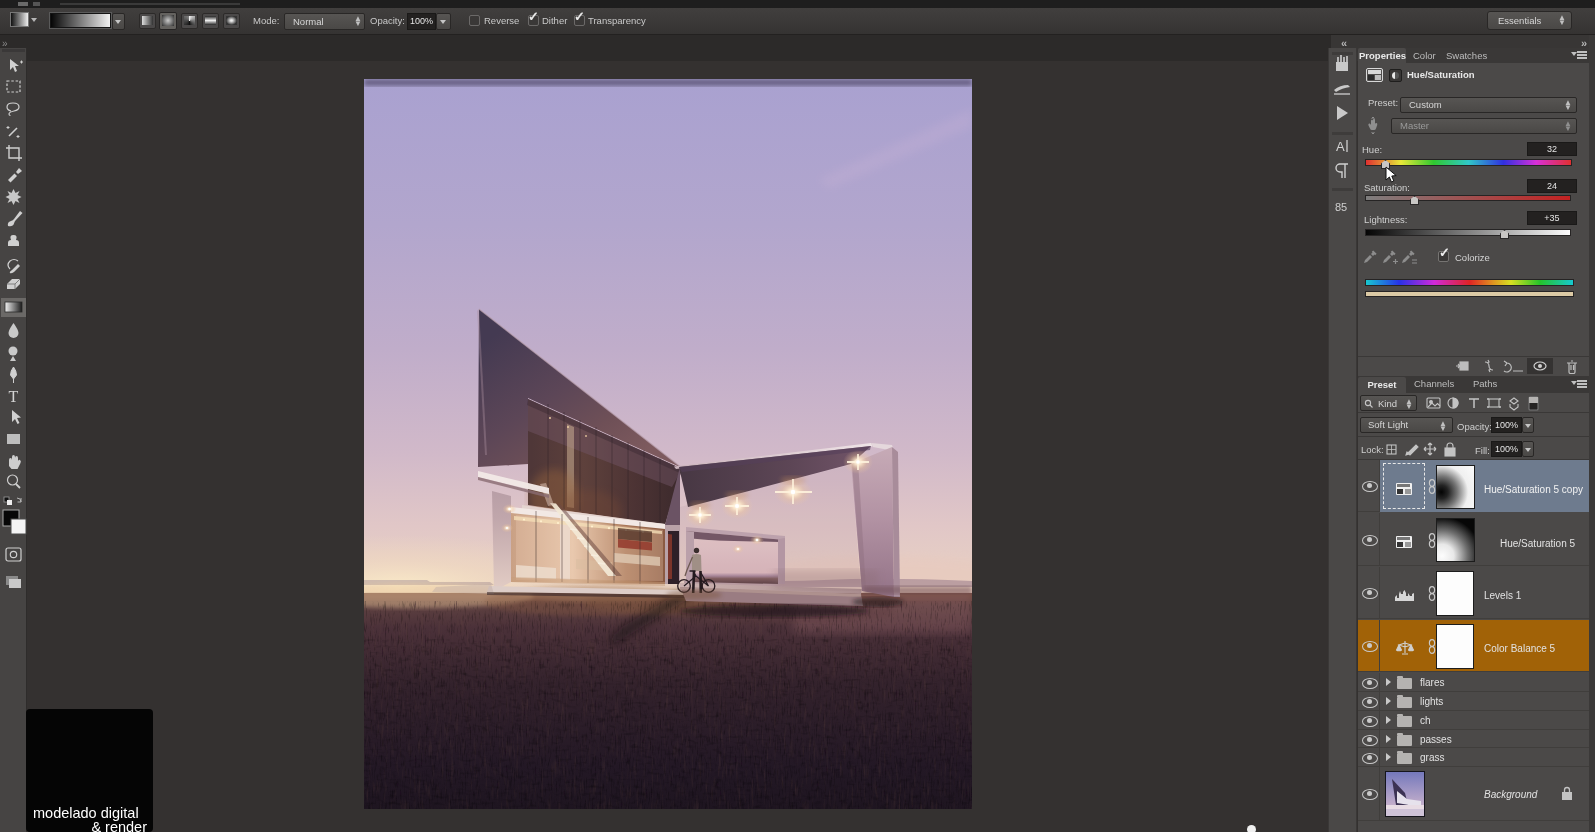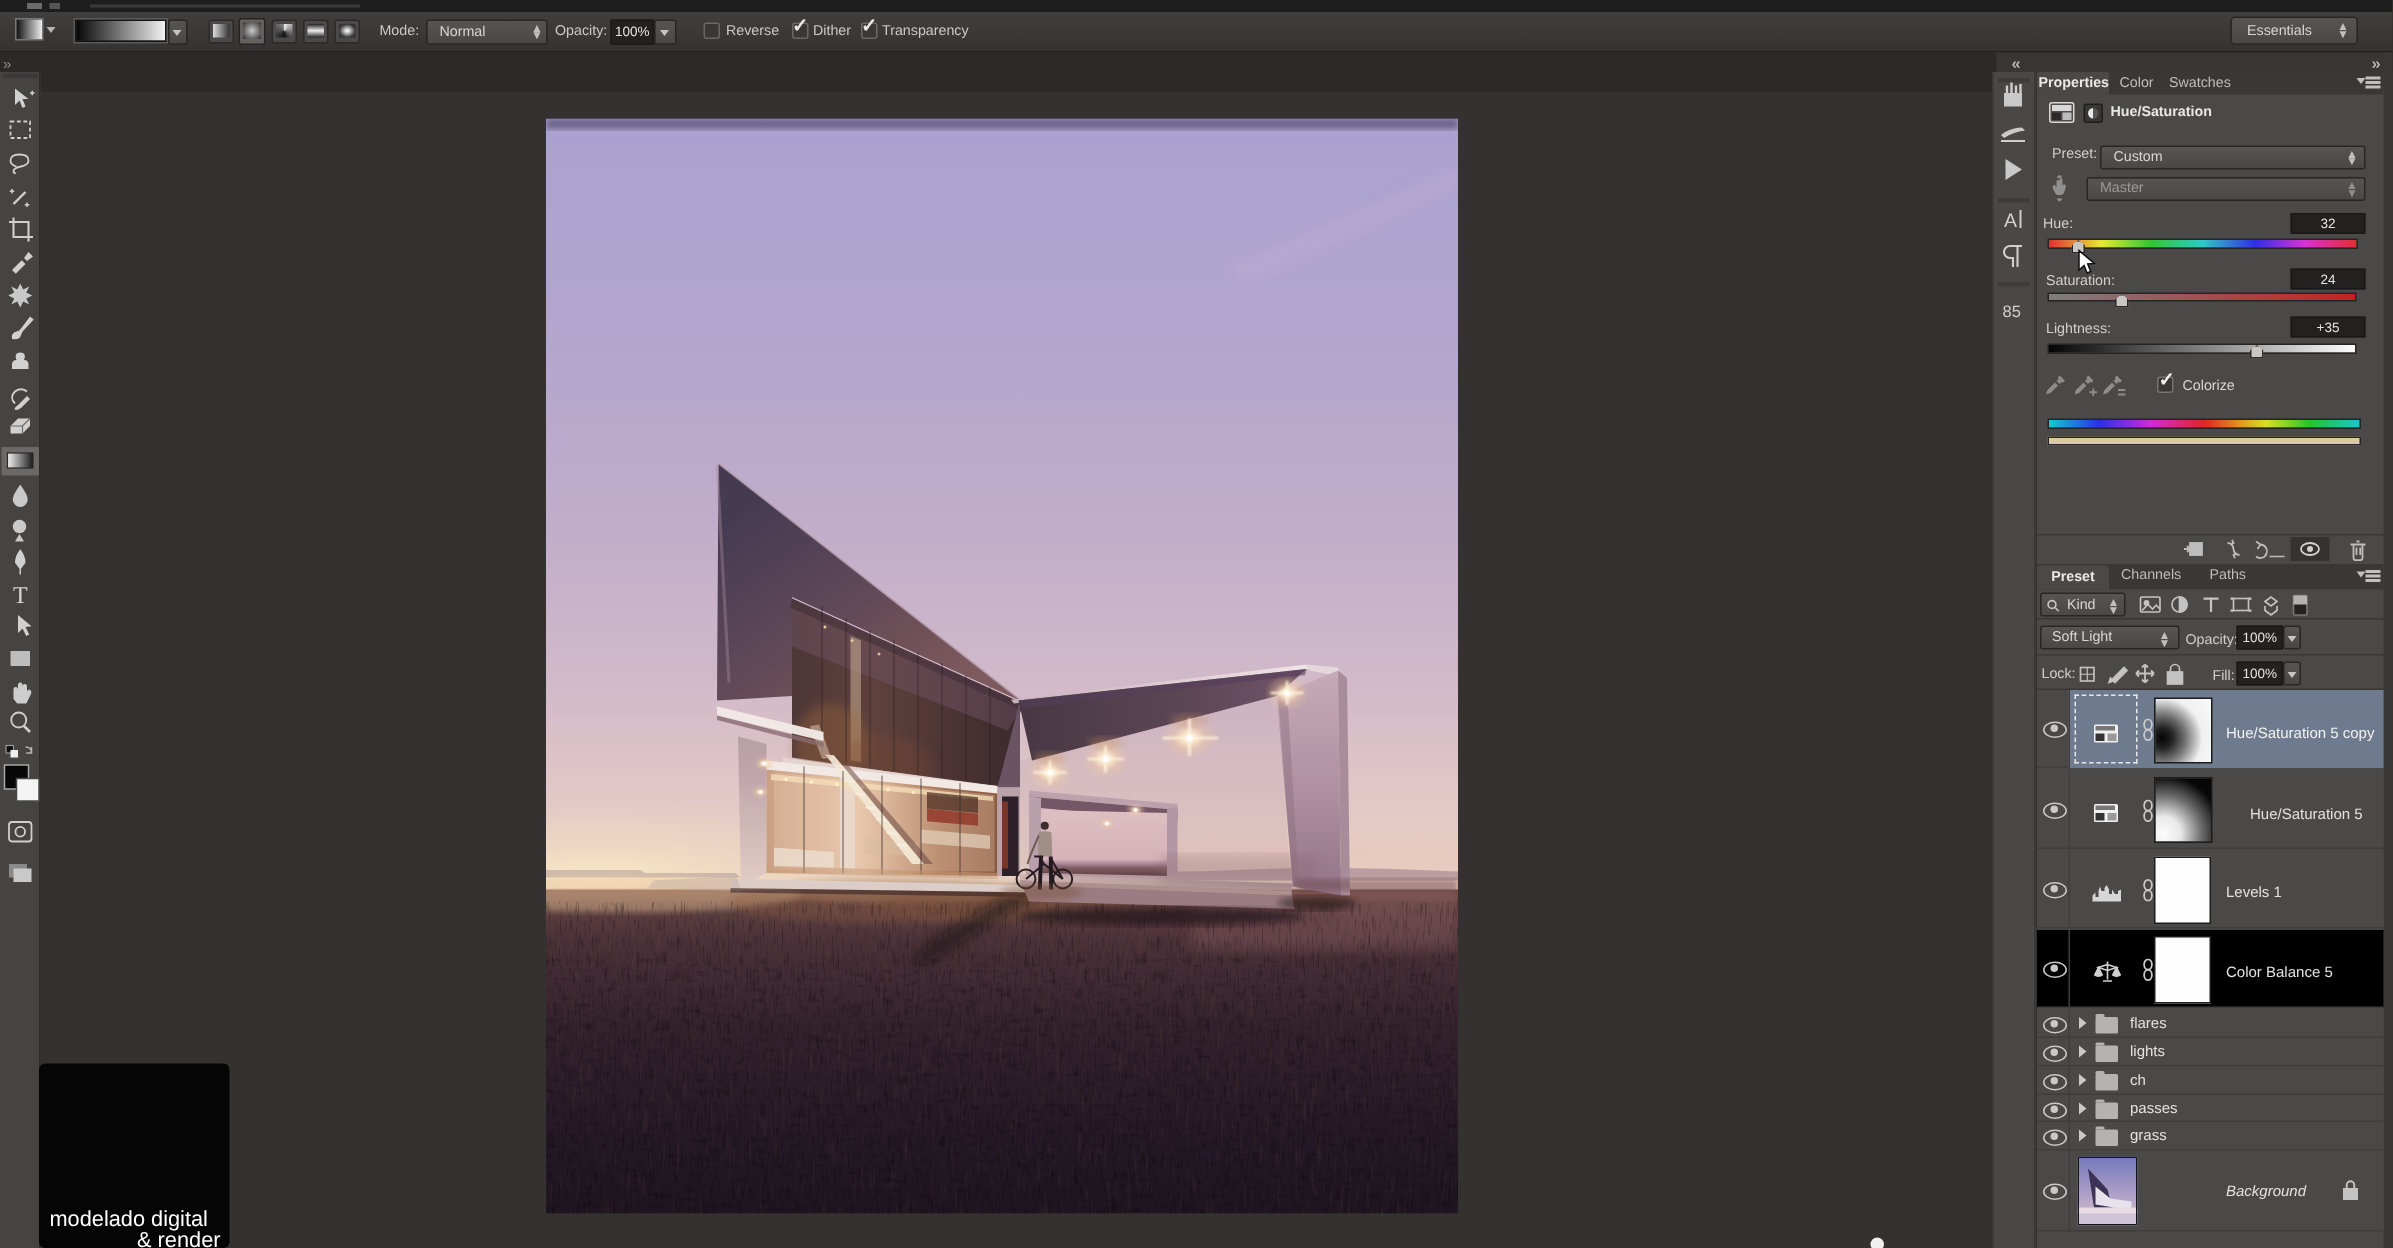--- a/index.html
+++ b/index.html
@@ -676,21 +676,21 @@
  <div class="masklink" style="top:19px;"><svg width="8" height="15">
             <g fill="none" stroke="#c9c9c9" stroke-width="1.2">
               <ellipse cx="4" cy="4" rx="2.6" ry="3.4"></ellipse>
               <ellipse cx="4" cy="11" rx="2.6" ry="3.4"></ellipse>
             </g>
           </svg></div>
  <div style="position:absolute;left:78px;top:4px;width:38px;height:45px;background:#fdfdfd;border:1px solid #1c1c1c;"></div>
  <div class="ltext" style="top:23px;">Levels 1</div>
 </div>
 
-<div class="lrow" style="top:620px;height:52px;background:#000000;">
+<div class="lrow" style="top:620px;height:52px;background:#a16207;">
  <div class="eyerow" style="position:absolute;left:4px;top:21px;width:14px;height:9px;">
           <div style="position:absolute;left:4.5px;top:2px;width:5px;height:5px;border-radius:50%;background:#c9c9c9;"></div>
         </div>
  <div style="position:absolute;left:21px;top:0;width:1px;height:52px;background:#403e3c;"></div>
  <svg style="position:absolute;left:37px;top:20px;" width="20" height="15">
           <g stroke="#d0d0d0" fill="none" stroke-width="1.1">
             <path d="M10 1 v12 M7 14 h6 M10 3 l-6 2 l6 2 l6 -2 z"></path>
             <path d="M4 5 l-2.5 5 a3 1.8 0 0 0 5 0 z M16 5 l-2.5 5 a3 1.8 0 0 0 5 0 z" fill="#d0d0d0"></path>
           </g>
         </svg>

